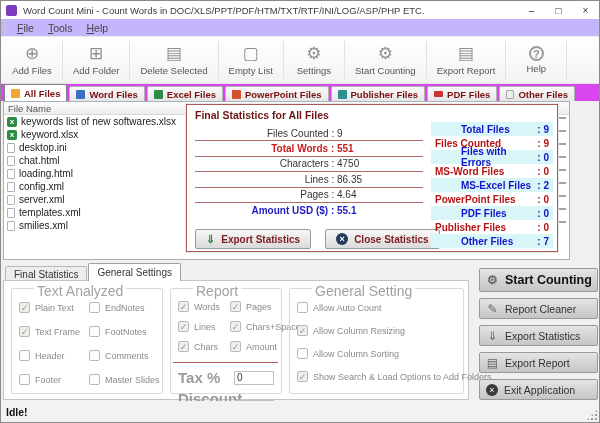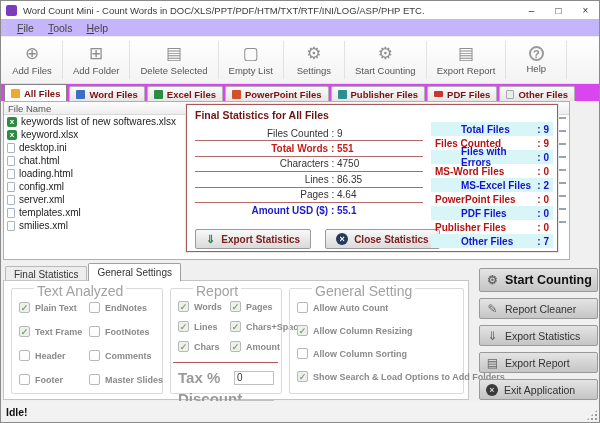--- a/index.html
+++ b/index.html
@@ -76,21 +76,21 @@
   .spanel { position:absolute; top:279px; left:2px; width:466px; height:120px; background:#fff; border:1px solid #c4c4c4; }
   .group { position:absolute; top:7px; height:106px; border:1px solid #dadada; border-radius:2px; }
   .g1 { left:7px; width:152px; }
   .g2 { left:166px; width:112px; }
   .g3 { left:285px; width:175px; }
   .legend { position:absolute; top:-6px; left:22px; background:#fff; padding:0 3px; font-size:14px; color:#a2a2a2; white-space:nowrap; }
   .cbgrid { display:grid; padding:13px 4px 4px 7px; row-gap:13px; }
   .g1 .cbgrid { grid-template-columns:70px auto; }
   .g2 .cbgrid { grid-template-columns:52px auto; row-gap:9px; padding-top:12px; }
   .g3 .cbgrid { grid-template-columns:auto; row-gap:12px; }
-  .cbrow { display:flex; align-items:center; gap:5px; white-space:nowrap;font-weight:bold; }
+  .cbrow { display:flex; align-items:center; gap:5px; white-space:nowrap; }
   .cb { width:11px; height:11px; border:1px solid #b8b8b8; background:#fdfdfd; border-radius:2px; flex:0 0 auto; display:flex; align-items:center; justify-content:center; font-size:9px; color:#7fa080; }
   .cb.checked { background:#efefec; }
   .cb.checked::after { content:"✓"; }
   .cblabel { font-size:9px; color:#8a8a8a; }
   .redline { height:1px; background:#b05858; margin:6px 3px 6px 2px; }
   .numrow { display:flex; align-items:center; gap:4px; padding:0 3px 0 7px; margin-top:4px; }
   .numlabel { width:52px; font-size:15px; color:#9a9a9a;font-weight:bold; }
   .num { width:40px; height:14px; border:1px solid #c0c0c0; font-family:"Liberation Sans",sans-serif; font-size:10px; padding:0 2px; color:#333; }
 
   

